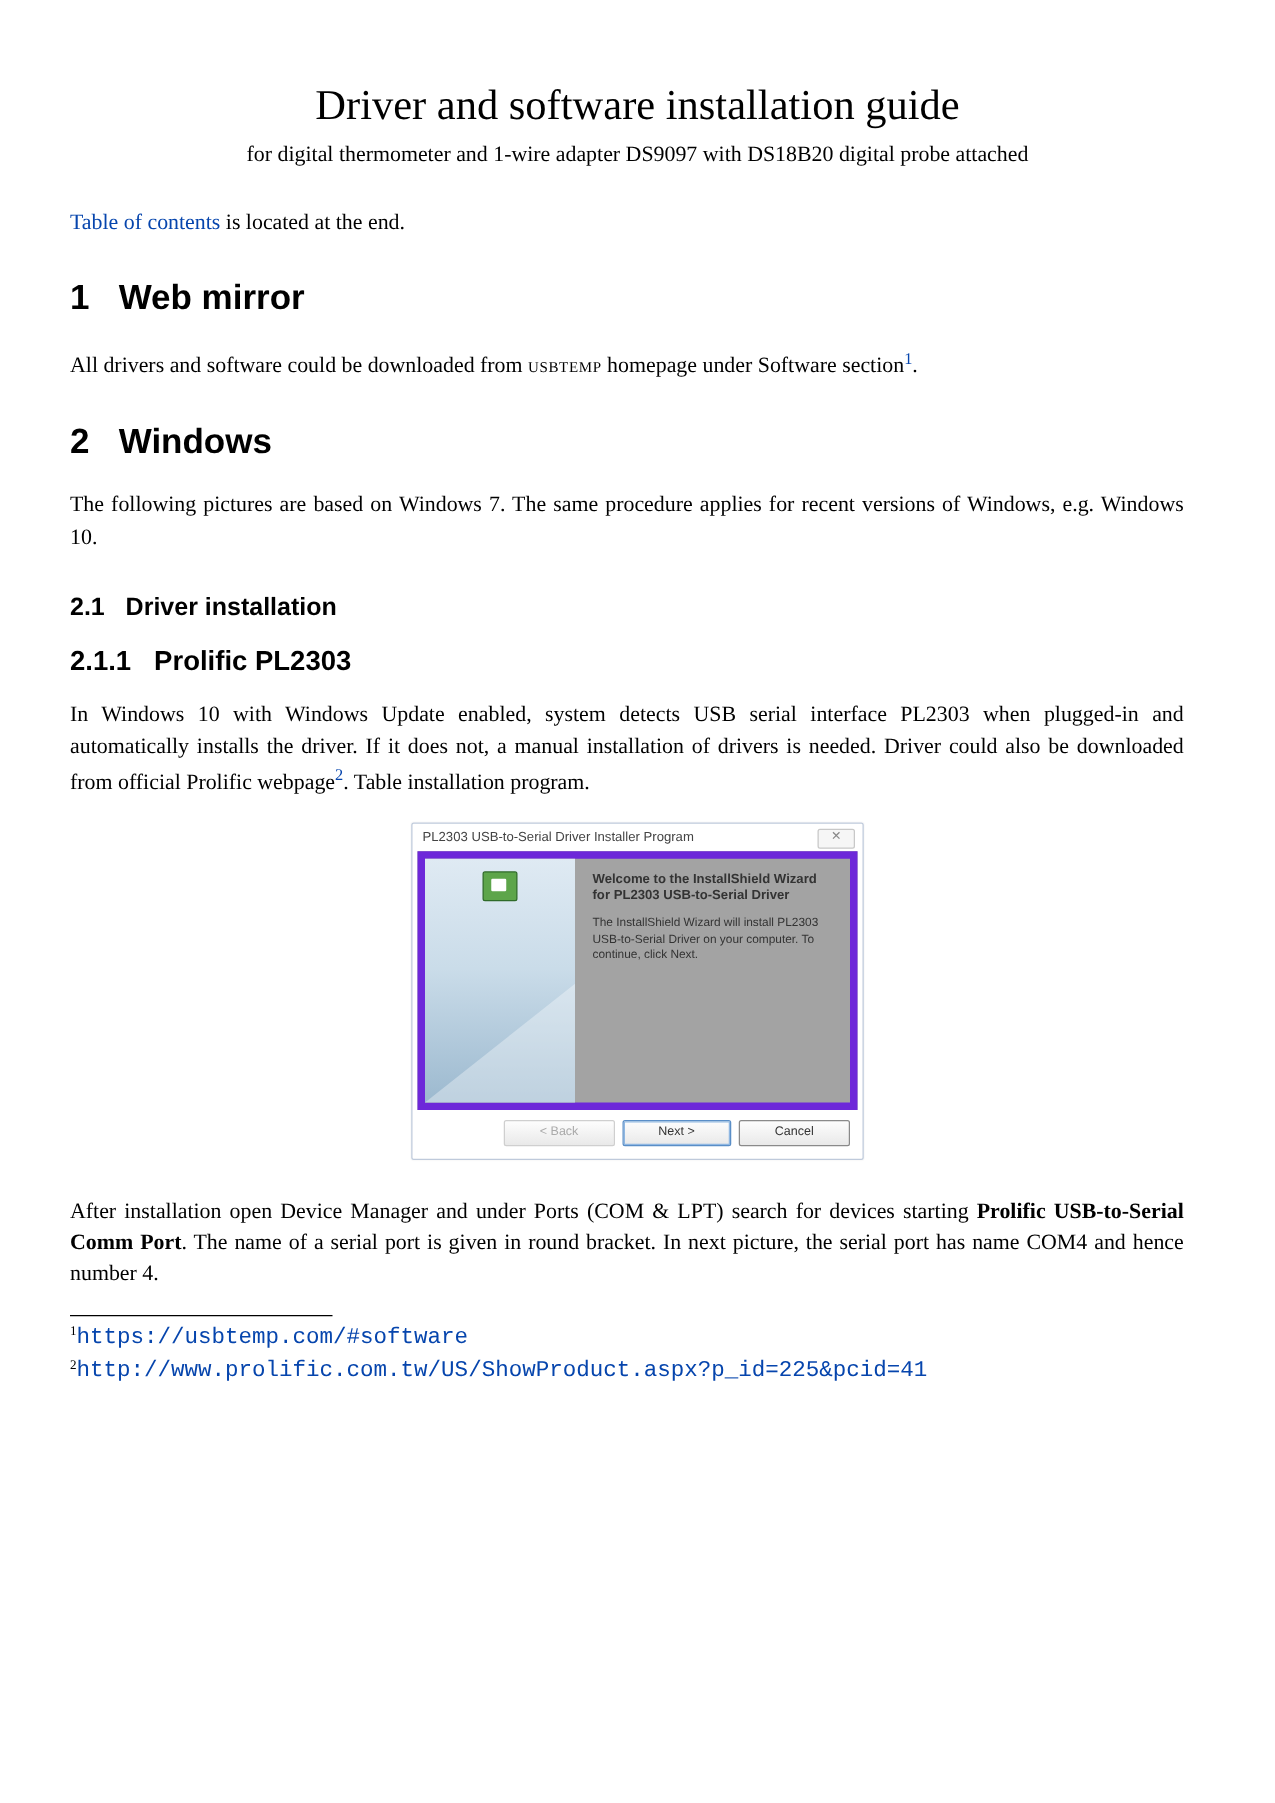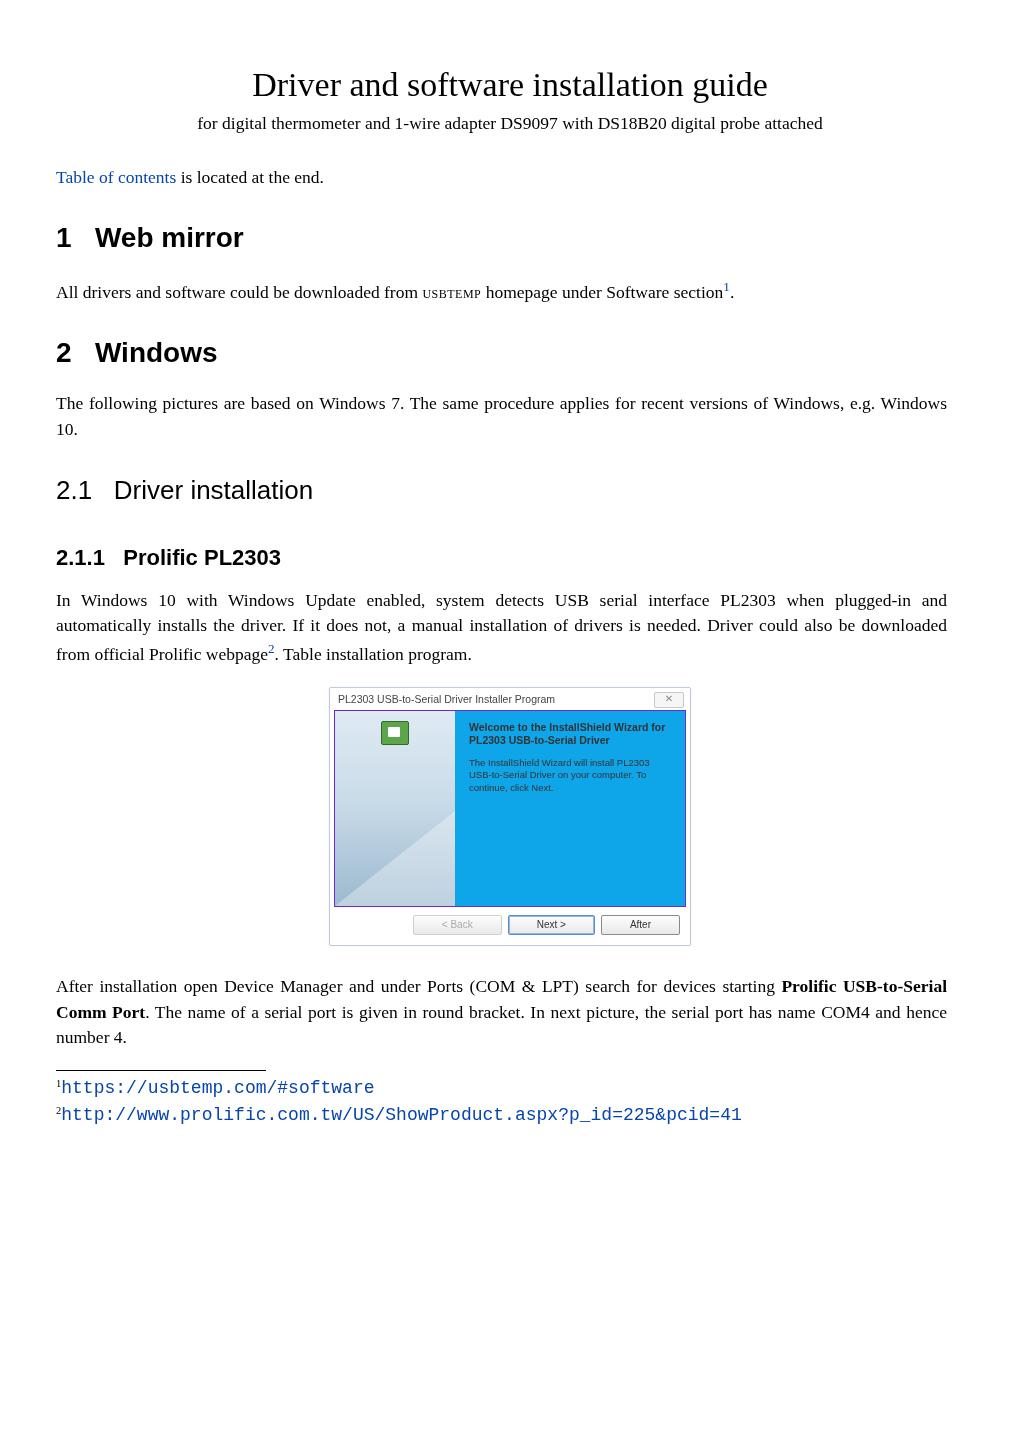--- a/index.html
+++ b/index.html
@@ -31,23 +31,23 @@
     color: #0645ad;
   }
   h1.sec {
     font-family: "Helvetica Neue", Arial, sans-serif;
     font-size: 28px;
     font-weight: 700;
     margin: 28px 0 18px 0;
   }
   h2.subsec {
     font-family: "Helvetica Neue", Arial, sans-serif;
-    font-size: 26px;
-    font-weight: 400;
-    margin: 30px 0 32px 0;
+    font-size: 20px;
+    font-weight: 700;
+    margin: 30px 0 12px 0;
   }
   h3.subsubsec {
     font-family: "Helvetica Neue", Arial, sans-serif;
     font-size: 22px;
     font-weight: 700;
     margin: 4px 0 14px 0;
   }
   p.para {
     margin: 0 17px 16px 0;
     text-align: justify;
@@ -88,23 +88,23 @@
     width: 28px;
     height: 14px;
     line-height: 12px;
     text-align: center;
     font-size: 10px;
     color: #888;
     background: #f6f6f6;
   }
   .installer-body {
     display: flex;
-    border: 1px solid #6d28d9;
+    border: 6px solid #6d28d9;
     margin: 0 4px;
-    background: #0ea5e9;
+    background: #a3a3a3;
     height: 195px;
   }
   .installer-side {
     width: 120px;
     background: linear-gradient(180deg,#dfeaf3 0%, #cadce9 45%, #9cb9cf 100%);
     position: relative;
     display: flex;
     flex-direction: column;
     align-items: center;
   }
@@ -240,21 +240,21 @@
         <div class="triangle"></div>
       </div>
       <div class="installer-content">
         <div class="installer-heading">Welcome to the InstallShield Wizard for PL2303 USB-to-Serial Driver</div>
         <div class="installer-desc">The InstallShield Wizard will install PL2303 USB-to-Serial Driver on your computer.  To continue, click Next.</div>
       </div>
     </div>
     <div class="installer-buttons">
       <span class="win-btn disabled">&lt; Back</span>
       <span class="win-btn default">Next &gt;</span>
-      <span class="win-btn">After</span>
+      <span class="win-btn">Cancel</span>
     </div>
   </div>
 </div>
 
 <p class="para">
   <span>After installation open Device Manager and under Ports (COM &amp; LPT) search for devices starting </span><b>Prolific USB-to-Serial Comm Port</b><span>. The name of a serial port is given in round bracket. In next picture, the serial port has name COM4 and hence number 4.</span>
 </p>
 
 <hr class="fnrule">
 <div class="footnotes">

